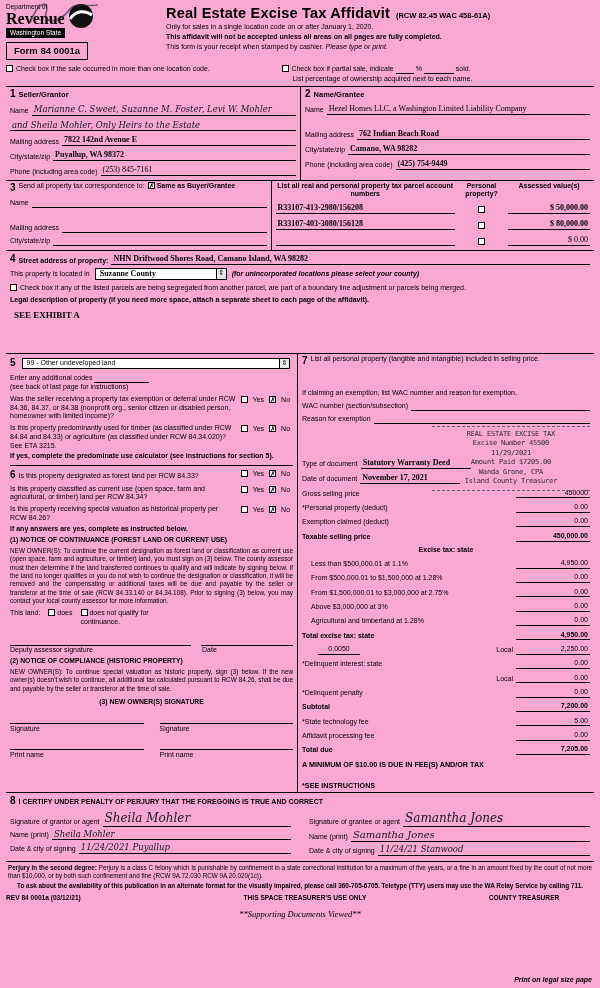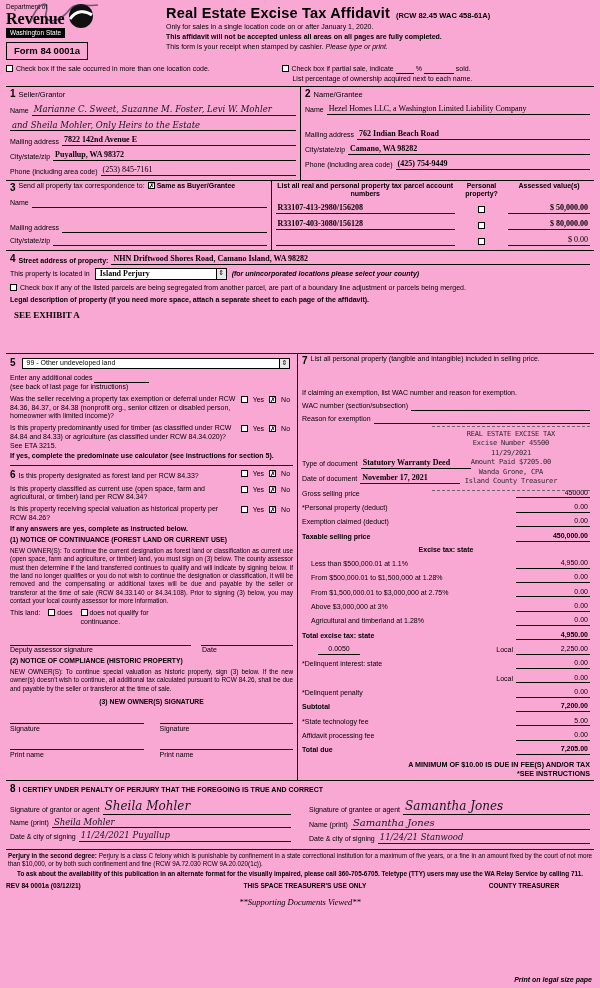--- a/index.html
+++ b/index.html
@@ -32,21 +32,21 @@
   
   .toprow{display:flex;margin-top:3px;padding:2px 0 2px}
   .tr-left{width:46%;display:flex;gap:3px;align-items:flex-start}
   .tr-right{flex:1;padding-left:6px}
   .tr-right .ind{margin-left:10px;margin-top:1px}
   
   .s12{display:flex;border-top:1px solid #000}
   .s12 .col{width:50%;padding:1px 4px 4px}
   .s12 .col+.col{border-left:1px solid #000}
   .num{font-weight:bold;font-size:10px;margin-right:3px}
-  .sec-title{font-weight:normal;font-size:7.5px}
+  .sec-title{font-weight:bold;font-size:7.5px}
   .fld{display:flex;align-items:flex-end;margin-top:4px}
   .flabel{flex:none;margin-right:3px}
   
   .s3{display:flex;border-top:1px solid #000}
   .s3-left{width:45%;padding:1px 4px 4px}
   .s3-right{width:55%;border-left:1px solid #000;padding:1px 4px 3px}
   .pt-head{display:flex;font-weight:bold;text-align:center;line-height:1.15}
   .pt-c1{width:57%}.pt-c2{width:17%}.pt-c3{width:26%}
   .pt-row{display:flex;align-items:flex-end;margin-top:5px}
   .pt-row .acct{width:57%;border-bottom:1px solid #000;min-height:9px;text-align:left;padding:0 2px}
@@ -80,21 +80,21 @@
   
   .mrow{display:flex;align-items:flex-end;margin-top:4.6px}
   .mlbl{padding-right:3px}
   .ind{margin-left:9px}
   .mval{width:74px;text-align:right;border-bottom:1px solid #000;padding-right:2px;min-height:9px}
   .mpre{border-bottom:1px solid #000;width:42px;text-align:center;margin-left:16px}
   .mhead{text-align:center;font-weight:bold;margin-top:4px}
   .stamp{position:absolute;right:4px;top:72px;width:158px;font-family:"DejaVu Sans Mono",monospace;
     font-size:7px;line-height:1.35;text-align:center;color:#2a2a2a;border-top:1px dashed #666;
     border-bottom:1px dashed #666;padding:3px 0;letter-spacing:-.2px}
-  .minline{font-weight:bold;text-align:right;margin-top:5px;font-size:7.2px}
+  .minline{font-weight:bold;text-align:left;margin-top:5px;font-size:7.2px}
   
   .s8{border-top:1px solid #000;padding:2px 4px 2px}
   .s8cols{display:flex;gap:18px;margin-top:1px}
   .s8col{flex:1}
   .sigline{display:flex;align-items:flex-end;margin-top:2px}
   
   .perjury{border-top:1px solid #000;margin-top:3px;padding:2px 2px 1px;font-size:6.3px;text-align:justify}
   .tty{font-size:6.4px;text-align:center;margin-top:2px;font-weight:bold}
   .botrow{display:flex;margin-top:4px;font-size:6.6px;align-items:flex-start}
   .botrow .rev{font-weight:bold;width:150px}
@@ -250,21 +250,21 @@
 
   <div class="s4">
     <div class="fld" style="margin-top:1px">
       <span class="num">4</span>
       <span class="flabel b">Street address of property:</span>
       <span class="fill typed b">NHN Driftwood Shores Road, Camano Island, WA 98282</span>
     </div>
     <div style="margin-top:3px">
       <span>This property is located in</span>
       <span class="dd">
-        <span class="dd-val typed b">Island Perjury</span>
+        <span class="dd-val typed b">Suzanne County</span>
         <span class="dd-btn">⇕</span>
       </span>
       <span class="b i">(for unincorporated locations please select your county)</span>
     </div>
     <div class="row" style="margin-top:4px;gap:3px">
       <span class="cb"></span>
       <span>Check box if any of the listed parcels are being segregated from another parcel, are part of a boundary line adjustment or parcels being merged.</span>
     </div>
     <div style="margin-top:3px" class="b">Legal description of property (if you need more space, attach a separate sheet to each page of the affidavit).</div>
     <div class="legalbox">
@@ -495,21 +495,21 @@
           <span class="sp"></span>
           <span class="mval">0.00</span>
         </div>
       <div class="mrow">
           <span class="mlbl b">Total due</span>
           <span class="sp"></span>
           <span class="mval b">7,205.00</span>
         </div>
 
       <div class="minline">A MINIMUM OF $10.00 IS DUE IN FEE(S) AND/OR TAX</div>
-      <div class="minline" style="margin-top:0">*SEE INSTRUCTIONS</div>
+      <div class="minline" style="margin-top:12px">*SEE INSTRUCTIONS</div>
     </div>
   </div>
 
   <div class="s8">
     <div><span class="num">8</span><span class="b">I CERTIFY UNDER PENALTY OF PERJURY THAT THE FOREGOING IS TRUE AND CORRECT</span></div>
     <div class="s8cols">
       <div class="s8col">
         <div class="sigline">
             <span class="flabel">Signature of grantor or agent</span>
             <span class="fill script">Sheila Mohler</span>

